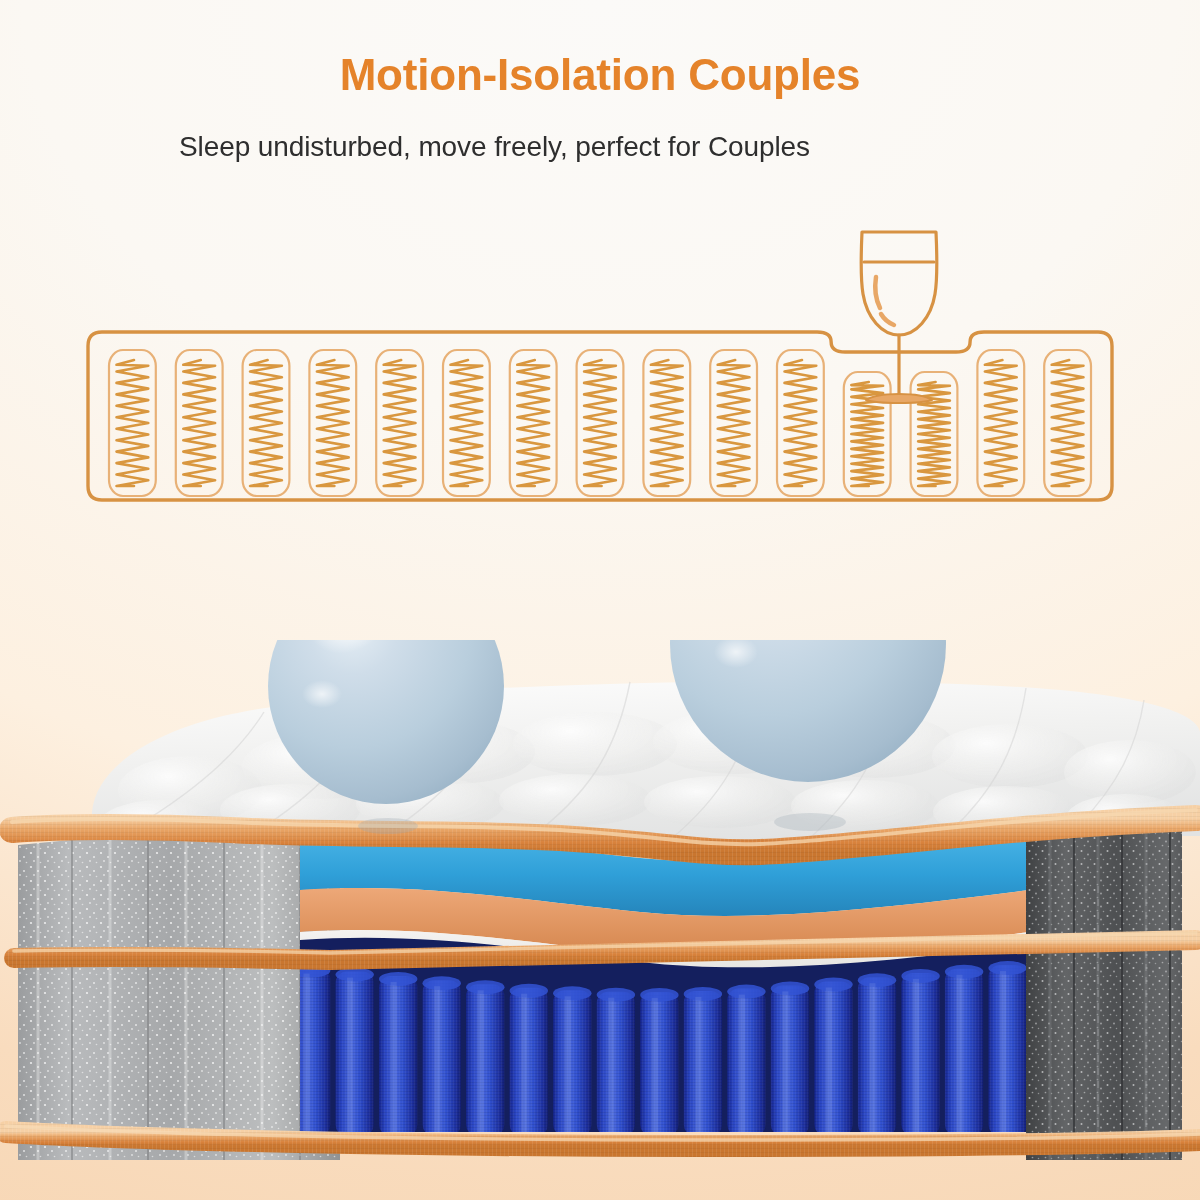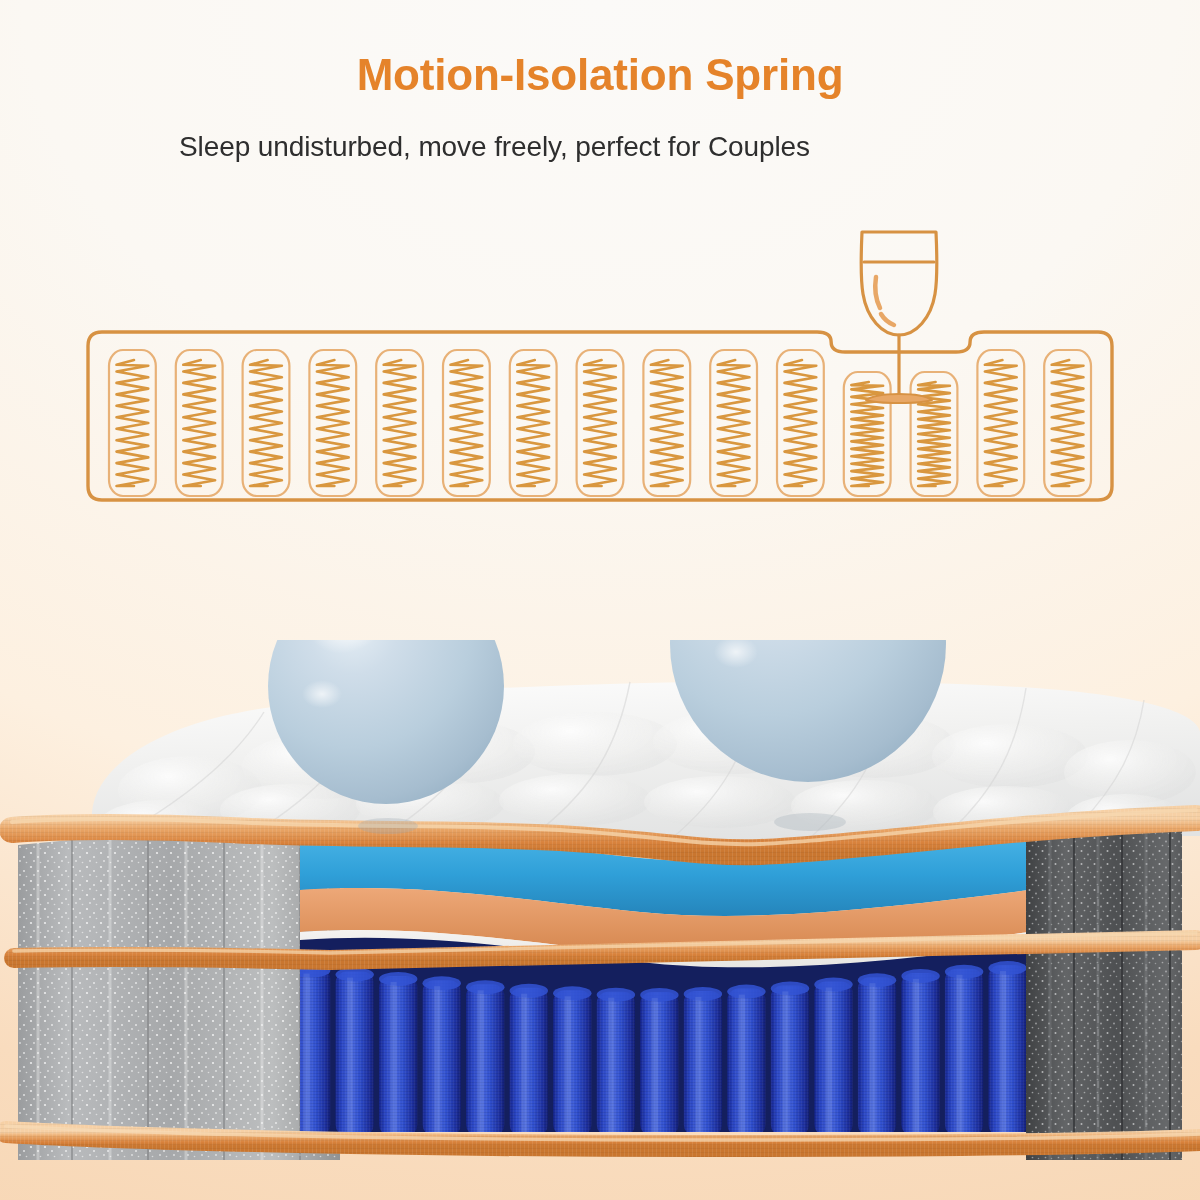--- a/index.html
+++ b/index.html
@@ -27,21 +27,21 @@
   
   .vec{position:absolute;left:0;top:0;}
   
   #mattress{position:absolute;left:0;top:640px;width:1200px;height:560px;}
 </style>
 </head>
 <body>
 
 <div id="stage">
 
-  <div id="headline">Motion-Isolation Spring</div>
+  <div id="headline">Motion-Isolation Couples</div>
   <div id="subtitle">Sleep undisturbed, move freely, perfect for Couples</div>
 
   <svg class="vec" width="1200" height="640" viewBox="0 0 1200 640">
     <defs>
       <clipPath id="noclip">
           <rect x="0" y="0" width="1200" height="640"></rect>
         </clipPath>
     </defs>
     <g id="springDiagram" fill="none" stroke-linecap="round" stroke-linejoin="round">
         <path d="M 102 332 L 817.136 332 Q 831.136 332 831.136 342 L 831.136 342 Q 831.136 352 845.136 352 L 956.0639999999999 352 Q 970.0639999999999 352 970.0639999999999 342 L 970.0639999999999 342 Q 970.0639999999999 332 984.0639999999999 332 L 1098 332 Q 1112 332 1112 346 L 1112 486 Q 1112 500 1098 500 L 102 500 Q 88 500 88 486 L 88 346 Q 88 332 102 332 Z" stroke="#d79243" stroke-width="3.4" fill="none"></path>

